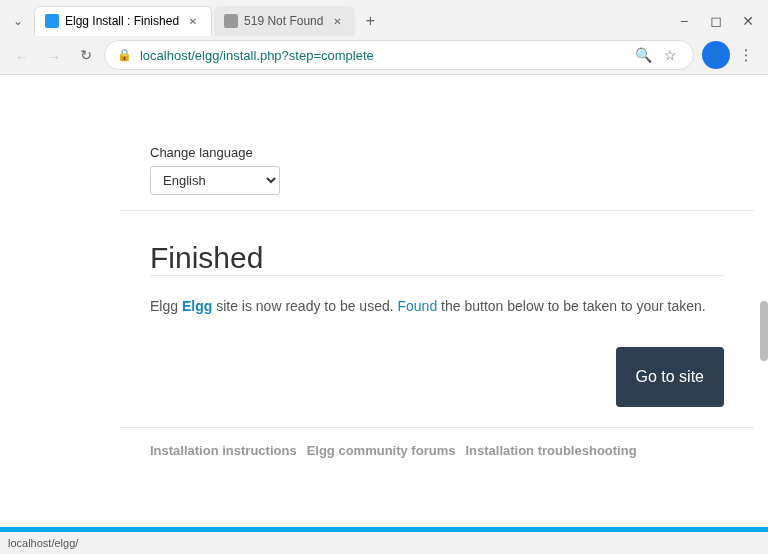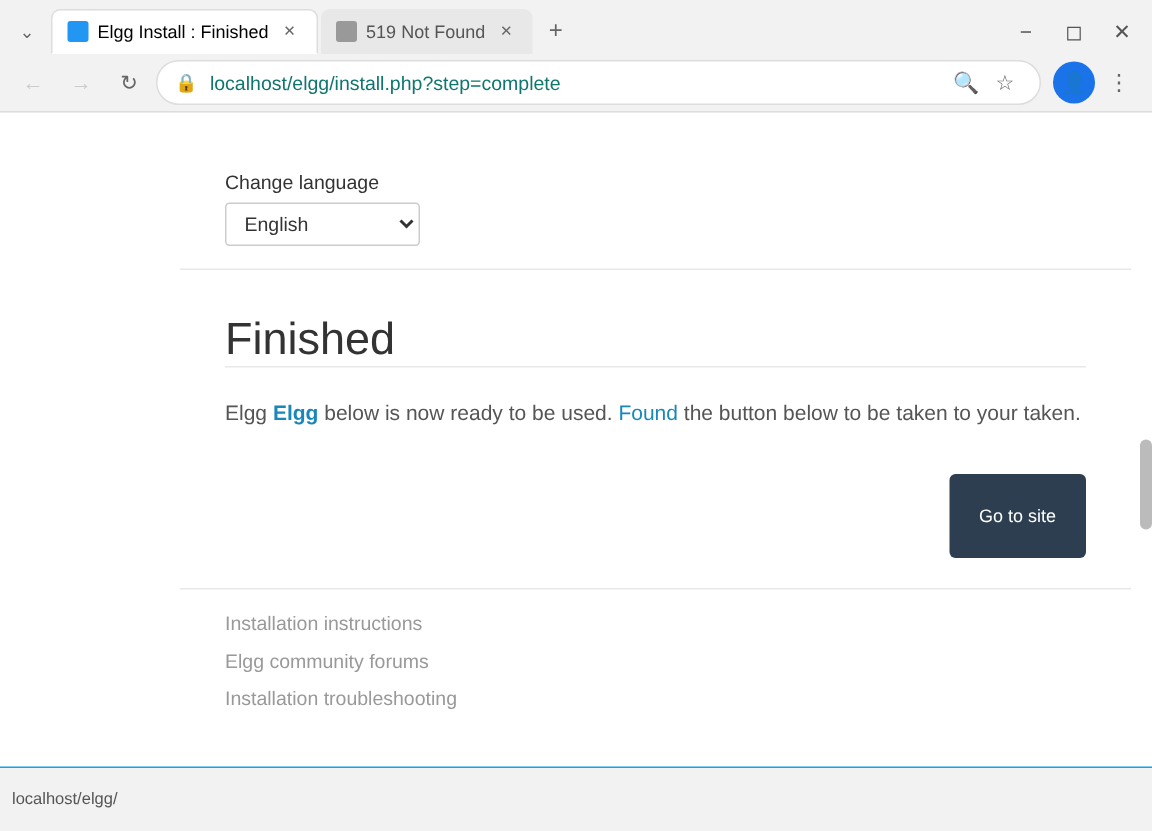--- a/index.html
+++ b/index.html
@@ -335,46 +335,46 @@
       display: flex;
       justify-content: flex-end;
       margin-top: 10px;
     }
 
     .go-to-site-btn {
       background: #2c3e50;
       color: #fff;
       border: none;
       padding: 21px 20px;
-      font-size: 12px;
+      font-size: 16px;
       border-radius: 4px;
       cursor: pointer;
     }
 
     
     .footer-links {
       padding: 15px 30px 20px;
       border-top: 1px solid #e8e8e8;
       display: flex;
-      flex-direction: column;
       gap: 10px;
+      font-weight: bold;
     }
 
     .footer-link {
       color: #999;
       font-size: 13px;
       text-decoration: none;
       cursor: pointer;
     }
 
     
     .status-bar {
       background: #f2f2f2;
-      border-top: 1px solid #0ea5e9;
-      padding: 15px 8px;
+      border-top: 5px solid #0ea5e9;
+      padding: 5px 8px;
       font-size: 11px;
       color: #555;
       flex-shrink: 0;
     }
   </style>
 </head>
 <body>
 
 <div class="browser-chrome">
 
@@ -437,21 +437,21 @@
           <option>French</option>
           <option>German</option>
           <option>Spanish</option>
         </select>
       </div>
 
       <div class="main-section">
         <h1 class="finished-title">Finished</h1>
 
         <p class="finished-desc">
-          <span>Elgg </span><a href="#" style="color:#1a87bb; text-decoration:none;">Elgg</a><span> below is now ready to be used. </span><strong style="font-weight:normal; color:#1a87bb;">Found</strong><span> the button below to be taken to your taken.</span>
+          <span>Elgg </span><a href="#" style="color:#1a87bb; text-decoration:none;">Elgg</a><span> site is now ready to be used. </span><strong style="font-weight:normal; color:#1a87bb;">Found</strong><span> the button below to be taken to your taken.</span>
         </p>
 
         <div class="go-to-site-wrapper">
           <button class="go-to-site-btn">Go to site</button>
         </div>
       </div>
 
       <div class="footer-links">
         <a class="footer-link" href="#">Installation instructions</a>
         <a class="footer-link" href="#">Elgg community forums</a>

